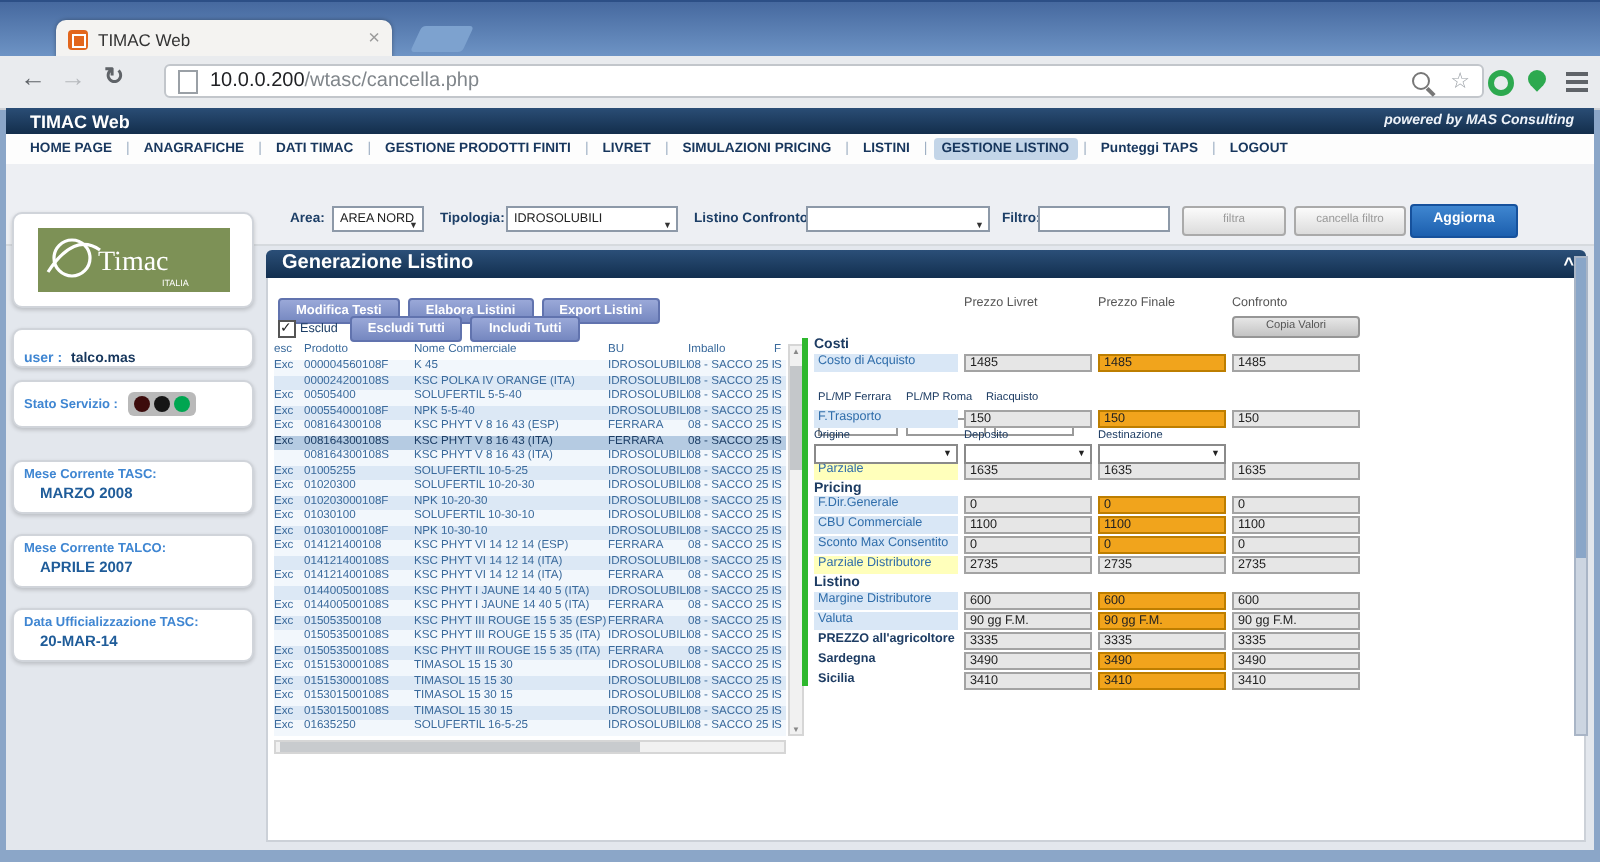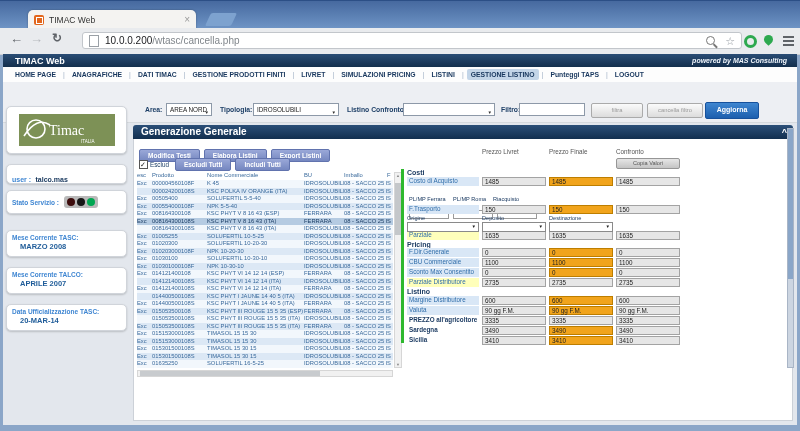--- a/index.html
+++ b/index.html
@@ -235,21 +235,21 @@
           <div class="sb-value">APRILE 2007</div>
         </div>
         <div class="info-box">
           <div class="sb-label">Data Ufficializzazione TASC:</div>
           <div class="sb-value">20-MAR-14</div>
         </div>
       </div>
 
     <div class="main-panel">
       <div class="panel-title">
-        <span>Generazione Generale</span>
+        <span>Generazione Listino</span>
         <span class="panel-collapse">^</span>
       </div>
       <div class="panel-body">
         <div id="btnRow1"><span class="p-btn">Modifica Testi</span><span class="p-btn">Elabora Listini</span><span class="p-btn">Export Listini</span></div>
         <div id="btnRow2">
           <span class="chk">✓</span>
           <span class="chk-label">Esclud</span>
         <span class="p-btn">Escludi Tutti</span>
             <span class="p-btn">Includi Tutti</span>
           </div>

